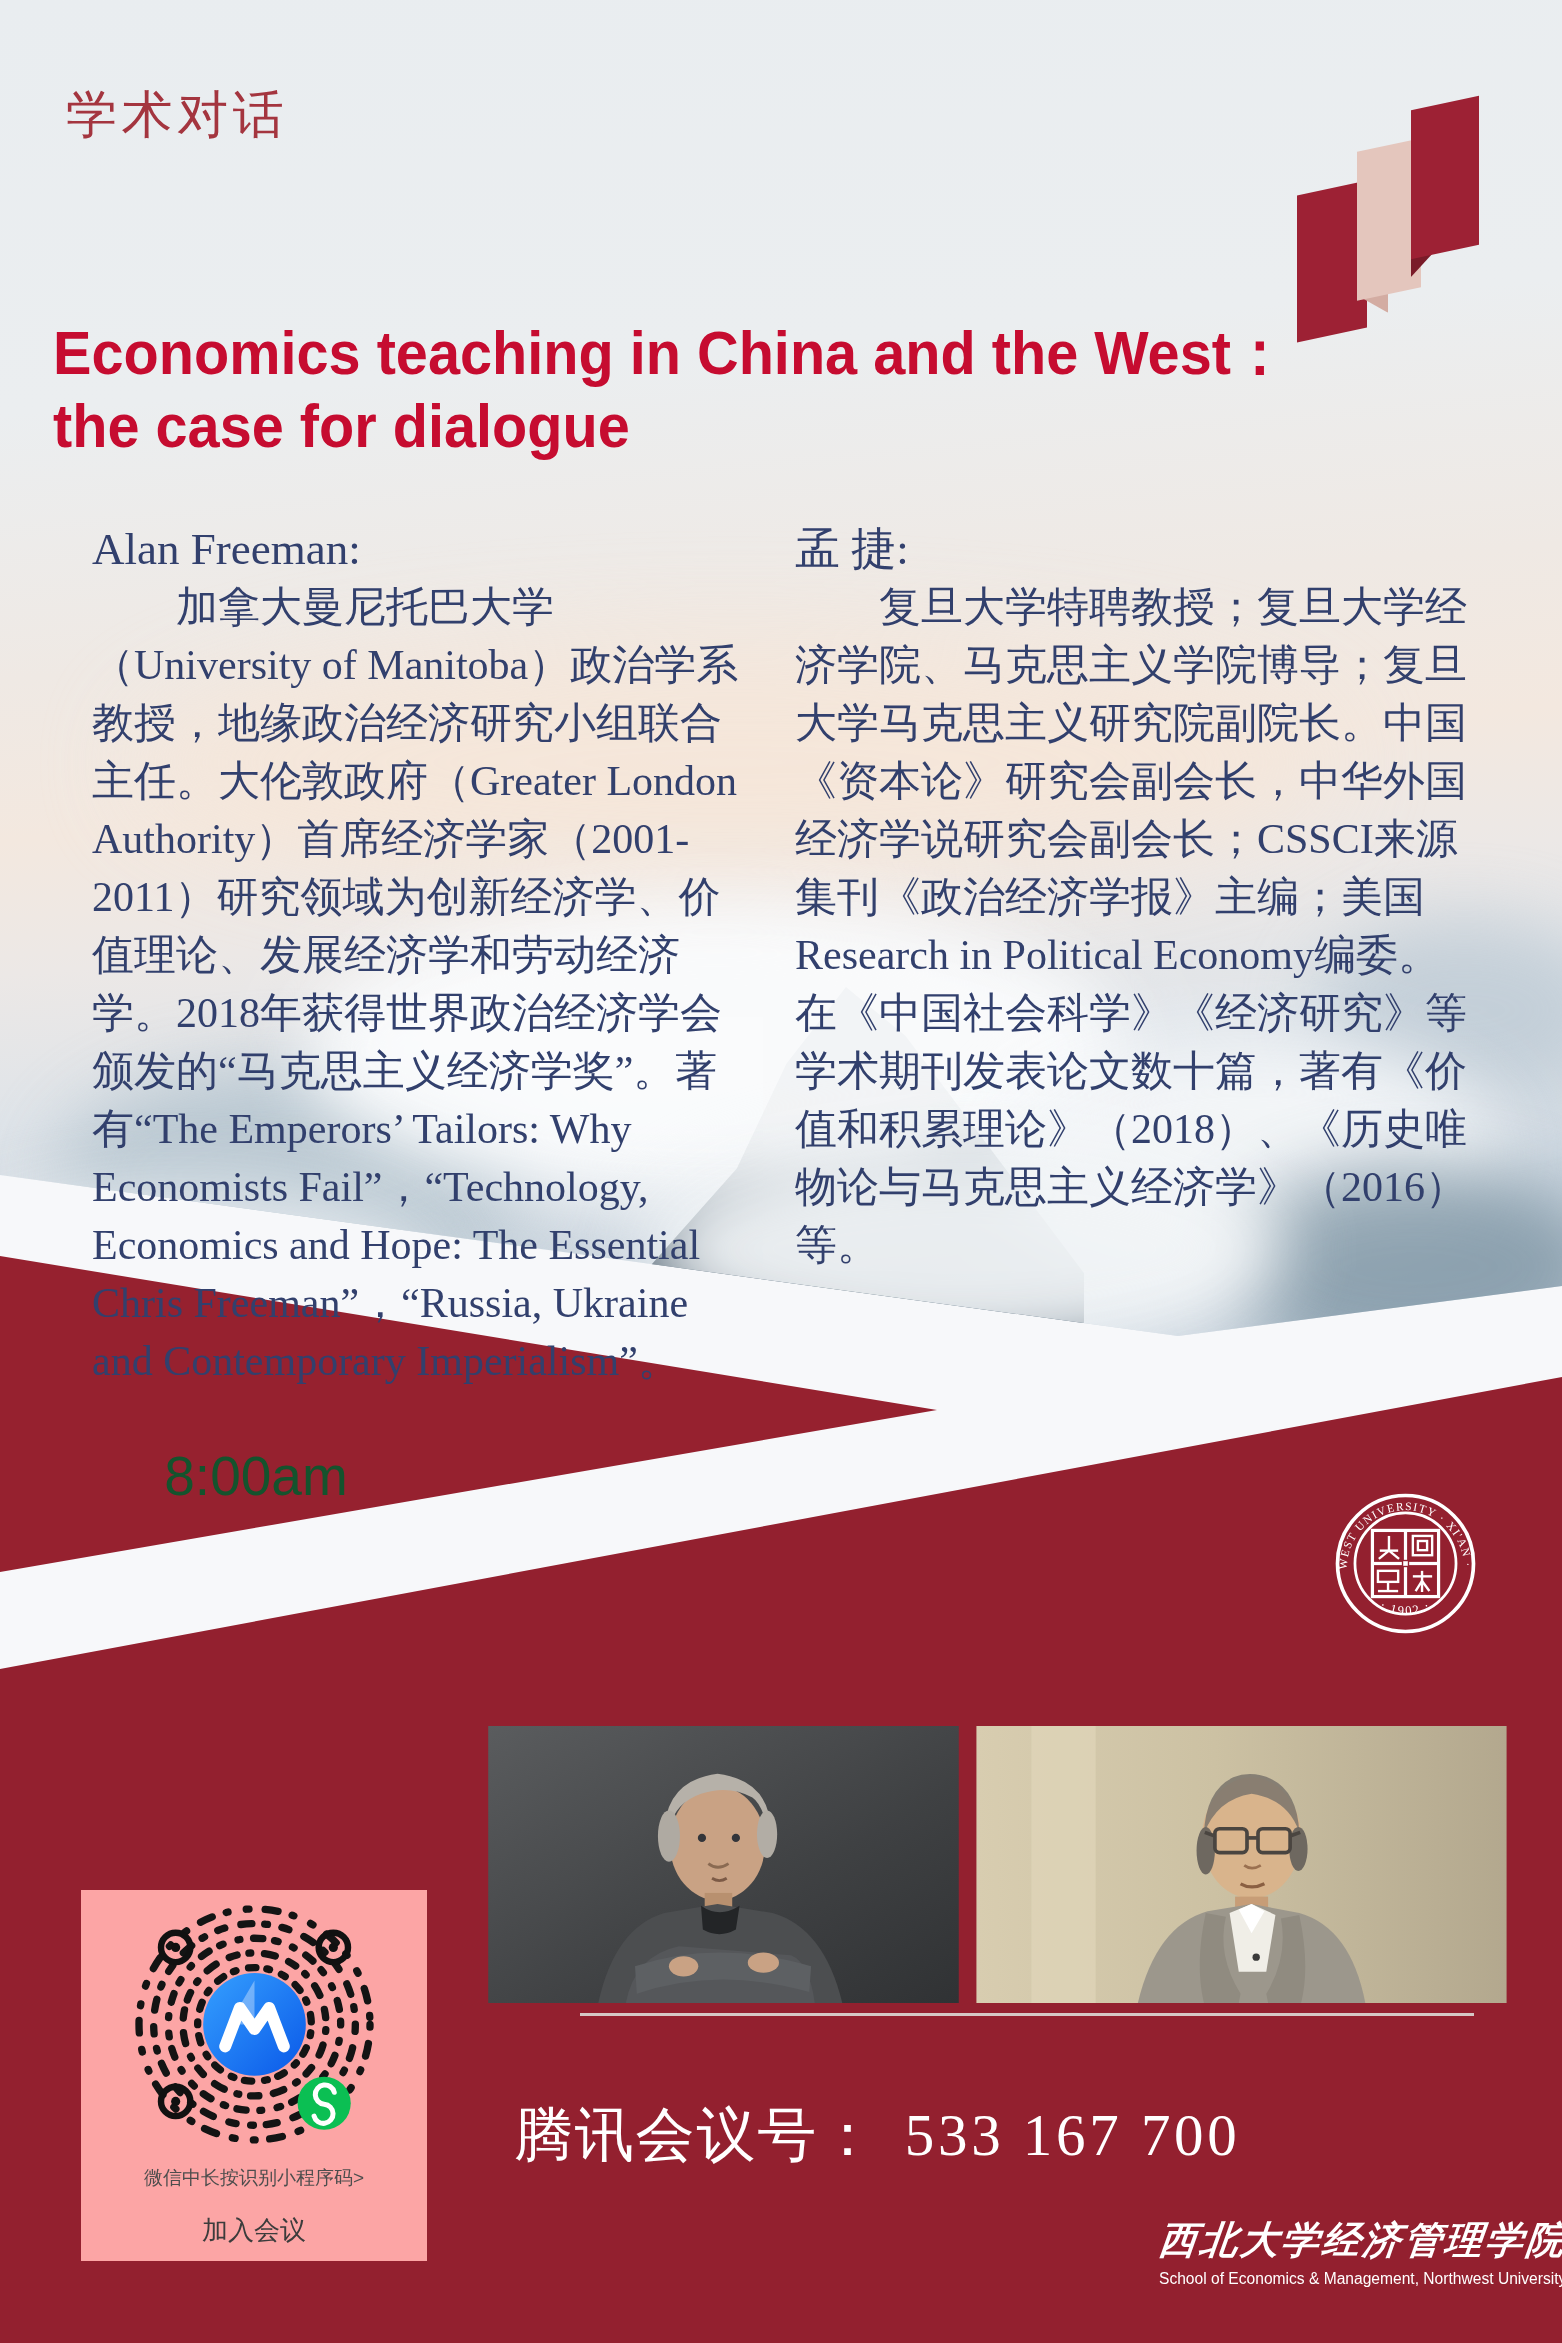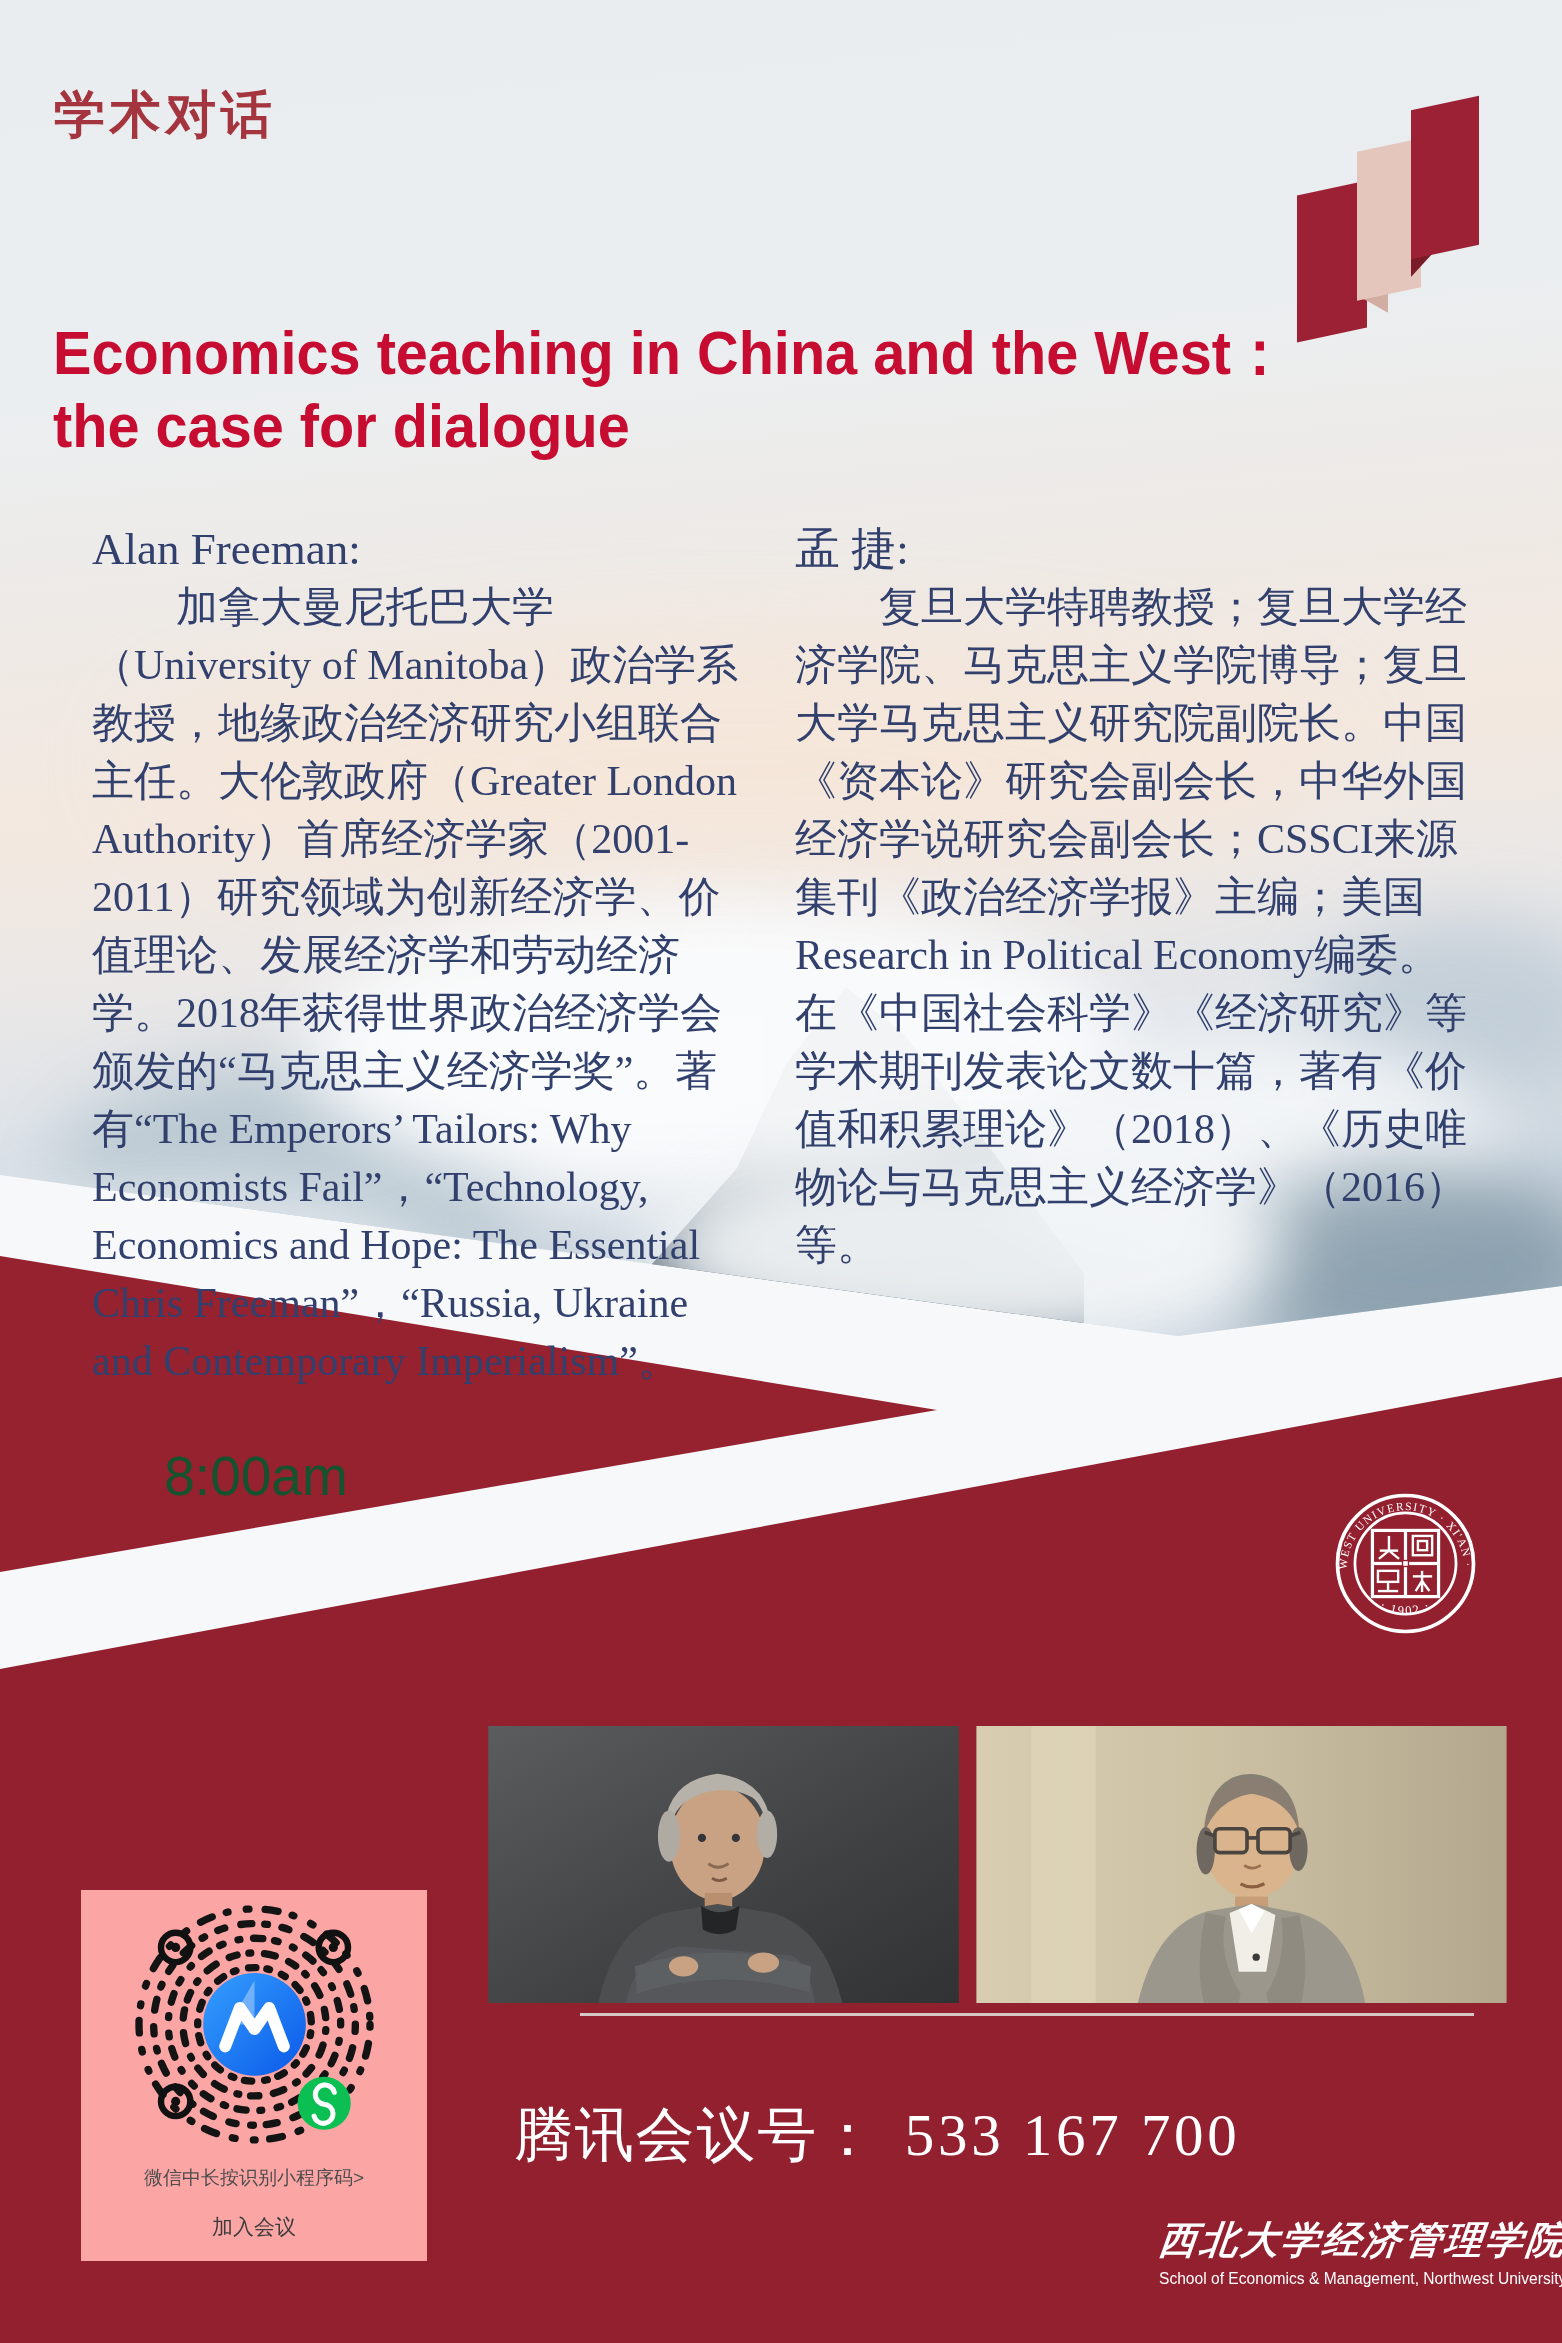--- a/index.html
+++ b/index.html
@@ -33,22 +33,22 @@
   .red-triangle{
     position:absolute;inset:0;background:#96212f;
     clip-path:polygon(0 1256px,937px 1410px,0 1572px);
   }
   .red-block{
     position:absolute;inset:0;background:#93202f;
     clip-path:polygon(0 1669px,1562px 1377px,1562px 2344px,0 2344px);
   }
   
   .tagline{
-    position:absolute;left:54px;top:81px;
-    font-family:"Liberation Serif",serif;font-size:51px;color:#a4353f;letter-spacing:4.6px;font-weight:700;
+    position:absolute;left:66px;top:81px;
+    font-family:"Liberation Serif",serif;font-size:51px;color:#a4353f;letter-spacing:4.6px;font-weight:400;
   }
   .ribbon{position:absolute;left:1290px;top:92px;width:211px;height:266px;}
   .panel{position:absolute;transform:skewY(-12deg);}
   .pA{left:7.3px;top:96px;width:70px;height:147px;background:#9d2134;}
   .pB{left:67px;top:53px;width:64px;height:149px;background:#e4c6bd;}
   .pC{left:121px;top:11px;width:68px;height:149px;background:#9d2134;}
   .pBfold{left:67px;top:200px;width:31px;height:24px;background:#d3ac a2;background:#d3aca2;clip-path:polygon(0 0,100% 0,100% 100%);}
   .pCfold{left:121px;top:158px;width:27.5px;height:24px;background:#7a1b29;clip-path:polygon(0 0,100% 0,0 100%);}
   .title{
     position:absolute;left:53px;top:316px;width:1506px;
@@ -80,21 +80,21 @@
   
   .photo{position:absolute;top:1726px;height:277px;}
   .photo svg{display:block;}
   .photo-left{left:488px;width:471px;}
   .photo-right{left:976px;width:531px;}
   .divider{position:absolute;left:580px;top:2013px;width:894px;height:2.8px;background:#ddd9d6;opacity:.9;}
   
   .qr-box{position:absolute;left:81px;top:1890px;width:346px;height:371px;background:#fca5a5;}
   .qr-box svg{display:block;margin:5.5px auto 0;}
   .qr-hint{position:absolute;left:0;top:275px;width:100%;text-align:center;font-size:19px;color:#4d4d4d;}
-  .qr-action{position:absolute;left:0;top:323px;width:100%;text-align:center;font-size:21px;color:#3c3c3c;}
+  .qr-action{position:absolute;left:0;top:323px;width:100%;text-align:center;font-size:26px;color:#3c3c3c;}
   
   .meeting{
     position:absolute;left:514px;top:2096px;width:918px;
     font-family:"Liberation Serif",serif;font-size:59px;color:#fff;letter-spacing:1.8px;
   }
   .meeting .num{margin-left:26px;letter-spacing:3.7px;}
   
   .footer-logo{position:absolute;left:1159px;top:2215px;width:349px;text-align:center;color:#fff;}
   .footer-cn{
     font-family:"Liberation Serif",serif;font-style:italic;font-weight:bold;

